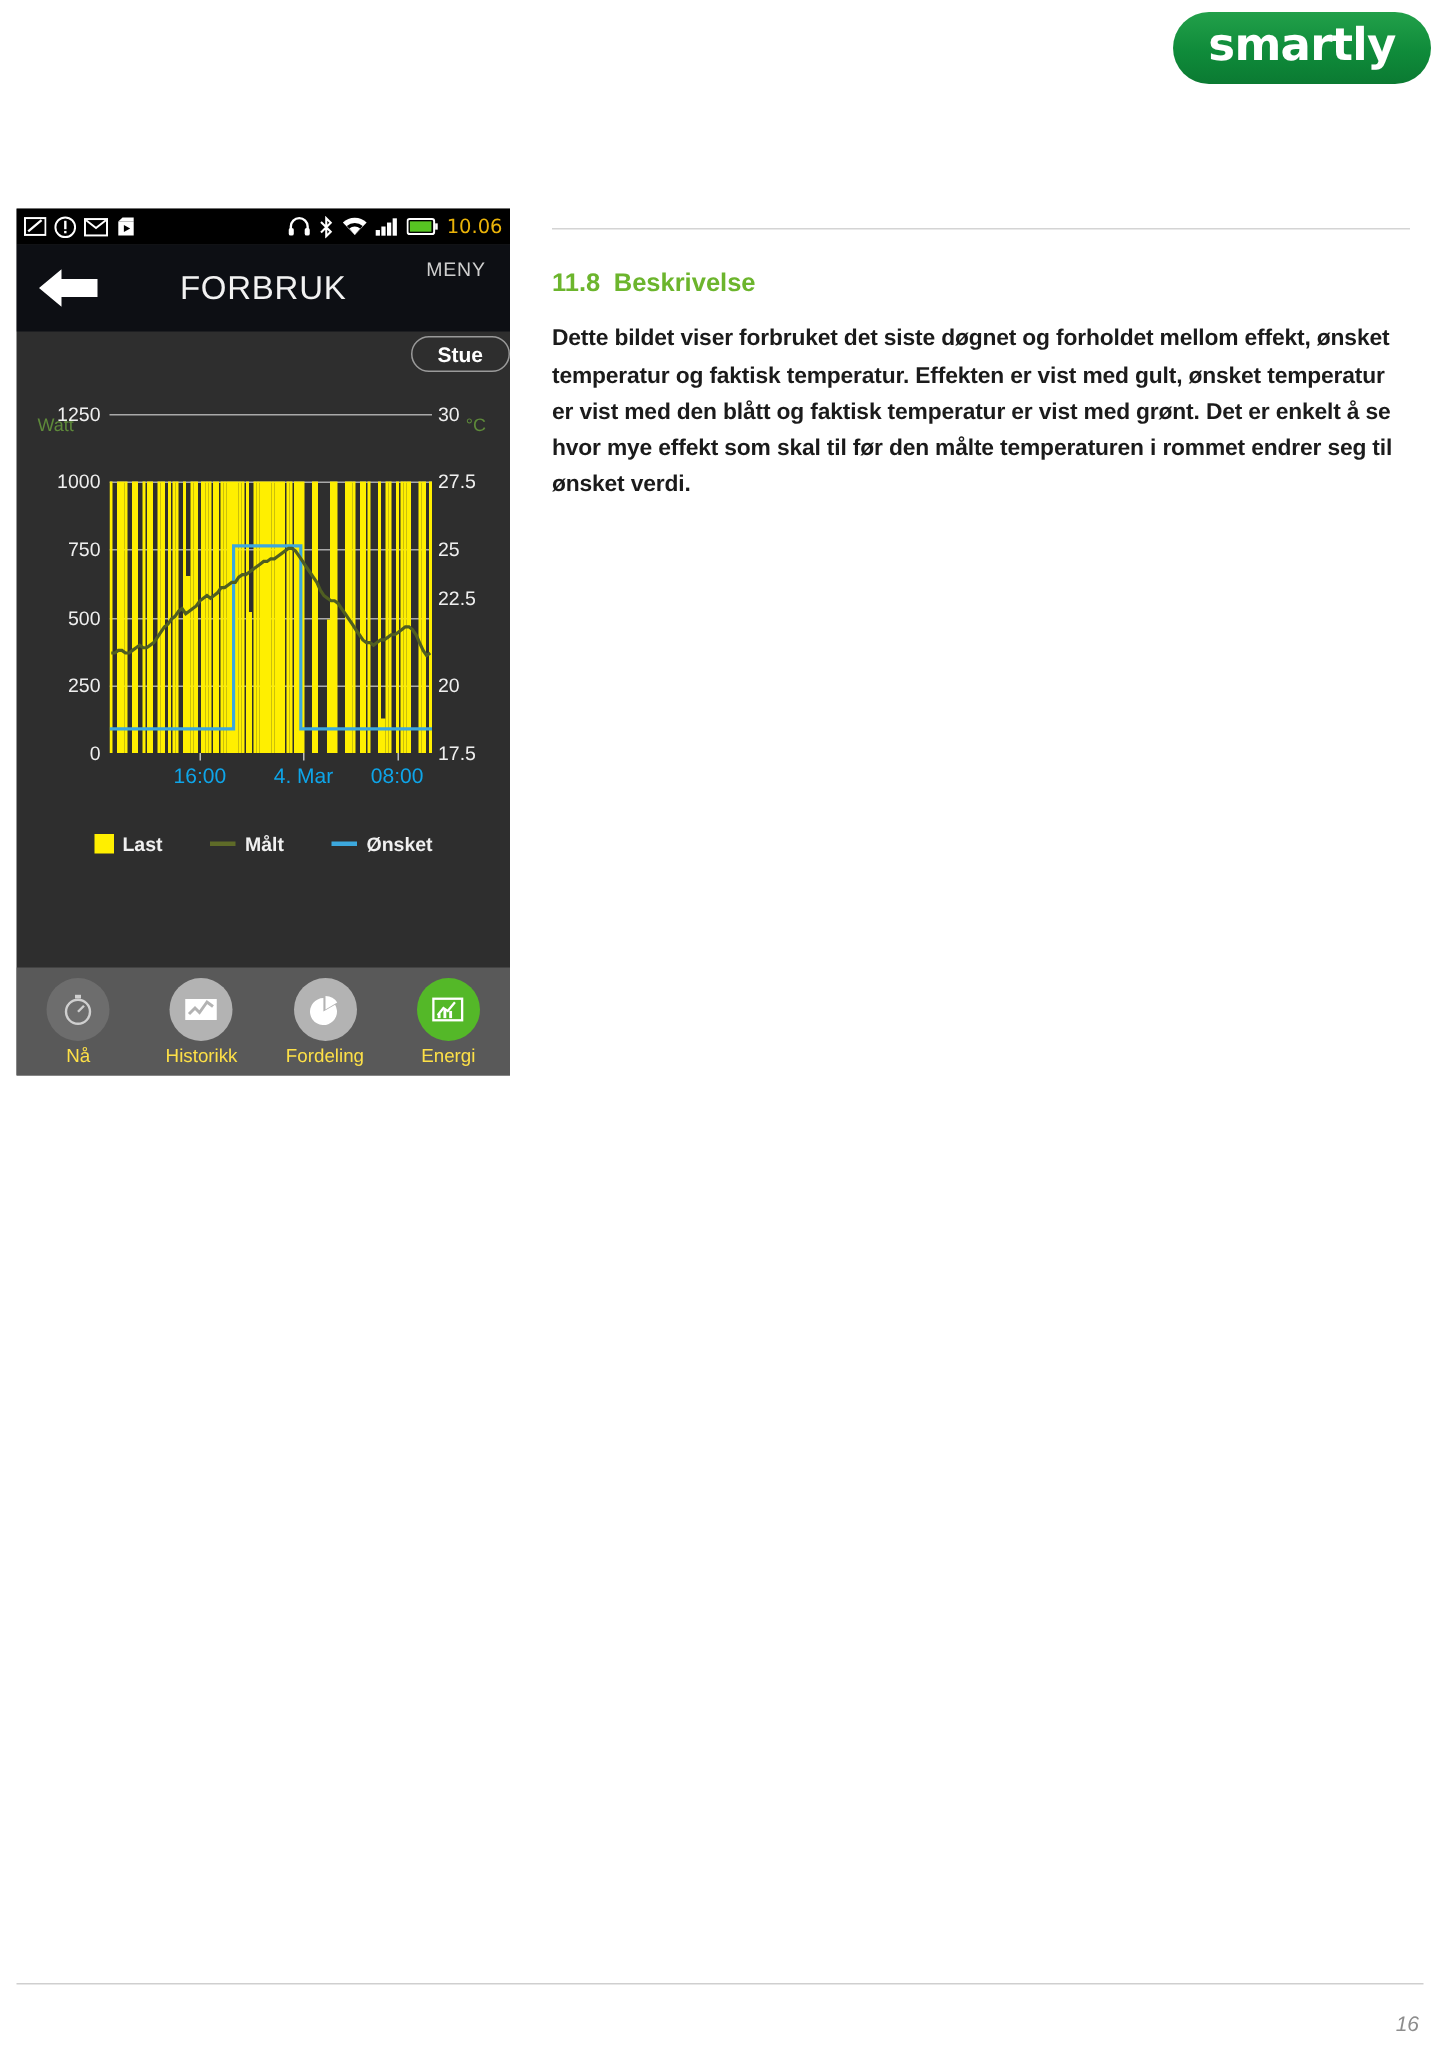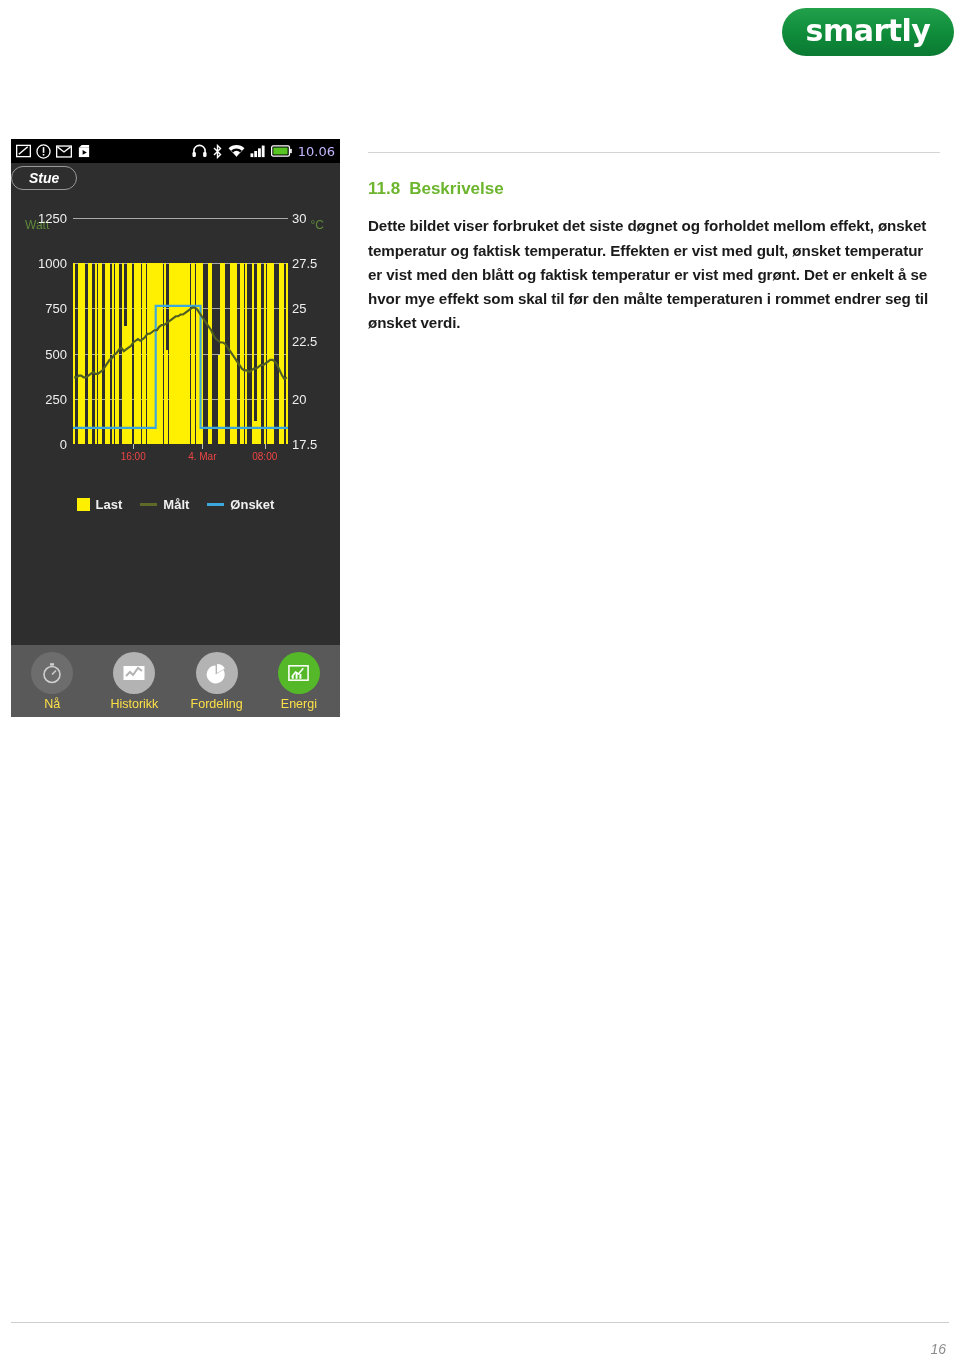--- a/index.html
+++ b/index.html
@@ -37,21 +37,21 @@
   #statusbar {
     height:24px; background:#000000;
     display:flex; align-items:center;
     padding:0 5px;
     color:#ffffff;
   }
   #statusbar .left-icons { display:flex; gap:5px; align-items:center; }
   #statusbar .spacer { flex:1; }
   #statusbar .right-icons { display:flex; gap:5px; align-items:center; }
   #statusbar .clock {
-    font-size:13px; color:#c4b5fd; margin-left:6px;
+    font-size:13px; color:#eab308; margin-left:6px;
     font-family:"DejaVu Sans", sans-serif;
   }
   .sicon { display:block; }
 
   #titlebar {
     height:58px; background:#0d0f14;
     display:flex; align-items:center; position:relative;
   }
   #back-arrow { margin-left:14px; }
   #app-title {
@@ -66,21 +66,21 @@
     height:4px; background:#ffffff; margin:3px 0; border-radius:1px;
   }
   #menu-btn .meny-label {
     color:#cfcfcf; font-size:13px; letter-spacing:0.5px; margin-top:1px;
   }
 
   #section-title {
     text-align:center; color:#e8e8e8; font-size:17px;
     padding:8px 0 4px 0; letter-spacing:0.3px;
   }
-  #room-pill-wrap { text-align:left; padding:3px 0 6px 0;font-style:italic; }
+  #room-pill-wrap { text-align:right; padding:3px 0 6px 0; }
   #room-pill {
     display:inline-block; border:1.5px solid #9a9a9a; border-radius:14px;
     color:#ffffff; font-size:14px; font-weight:bold;
     padding:3px 17px;
   }
 
   
   #chart-area {
     position:relative; height:265px; margin:16px 4px;
   }
@@ -99,29 +99,29 @@
     position:absolute; left:58px; right:48px; top:26px; height:206px;
     overflow:hidden;
   }
   .gridline {
     position:absolute; left:0; right:0; height:1px; background:#a9a9a9;
   }
   #plot-bars { position:absolute; inset:0; }
   .bar { position:absolute; bottom:0; background:#ffef00; }
   #plot svg { position:absolute; inset:0; }
   .xtick {
-    position:absolute; font-size:10px; color:#ef4444;
+    position:absolute; font-size:14px; color:#0ea5e9;
     transform:translateX(-50%);
   }
   .xtickmark { position:absolute; width:1px; background:#bdbdbd; }
 
   
   #legend {
     display:flex; justify-content:center; align-items:center;
-    gap:18px; padding-top:4px;
+    gap:32px; padding-top:4px;
   }
   .legend-item { display:flex; align-items:center; gap:6px; }
   .legend-item span.lbl { color:#f0f0f0; font-size:13px; font-weight:bold; }
   .swatch-box { width:13px; height:13px; background:#ffef00; }
   .swatch-line { width:17px; height:3px; }
 
   
   #bottomnav {
     position:absolute; left:0; bottom:0; width:100%; height:72px;
     background:#595959; display:flex; align-items:center;
@@ -218,20 +218,32 @@
       </svg>
       <svg class="sicon" width="21" height="12" viewBox="0 0 22 12">
         <rect x="0.7" y="0.7" width="18.6" height="10.6" rx="1.5" fill="none" stroke="#fff" stroke-width="1.4"></rect>
         <rect x="20" y="3.8" width="1.8" height="4.4" fill="#fff"></rect>
         <rect x="2.4" y="2.4" width="15" height="7.2" fill="#57c422"></rect>
       </svg>
     </div>
     <div class="clock">10.06</div>
   </div>
 
+  <div id="titlebar">
+    <svg id="back-arrow" width="42" height="32" viewBox="0 0 42 32">
+      <path d="M1 16 L16 3.5 V10 H40 V22 H16 V28.5 Z" fill="#ffffff"></path>
+    </svg>
+    <div id="app-title">FORBRUK</div>
+    <div id="menu-btn">
+      <div class="bar"></div>
+      <div class="bar"></div>
+      <div class="bar"></div>
+      <div class="meny-label">MENY</div>
+    </div>
+  </div>
 
   <div id="room-pill-wrap">
     <span id="room-pill">Stue</span>
   </div>
 
   <div id="chart-area">
     <div class="axis-unit" id="unit-watt">Watt</div>
     <div class="axis-unit" id="unit-celsius">°C</div>
 
     <div id="yticks-left">

